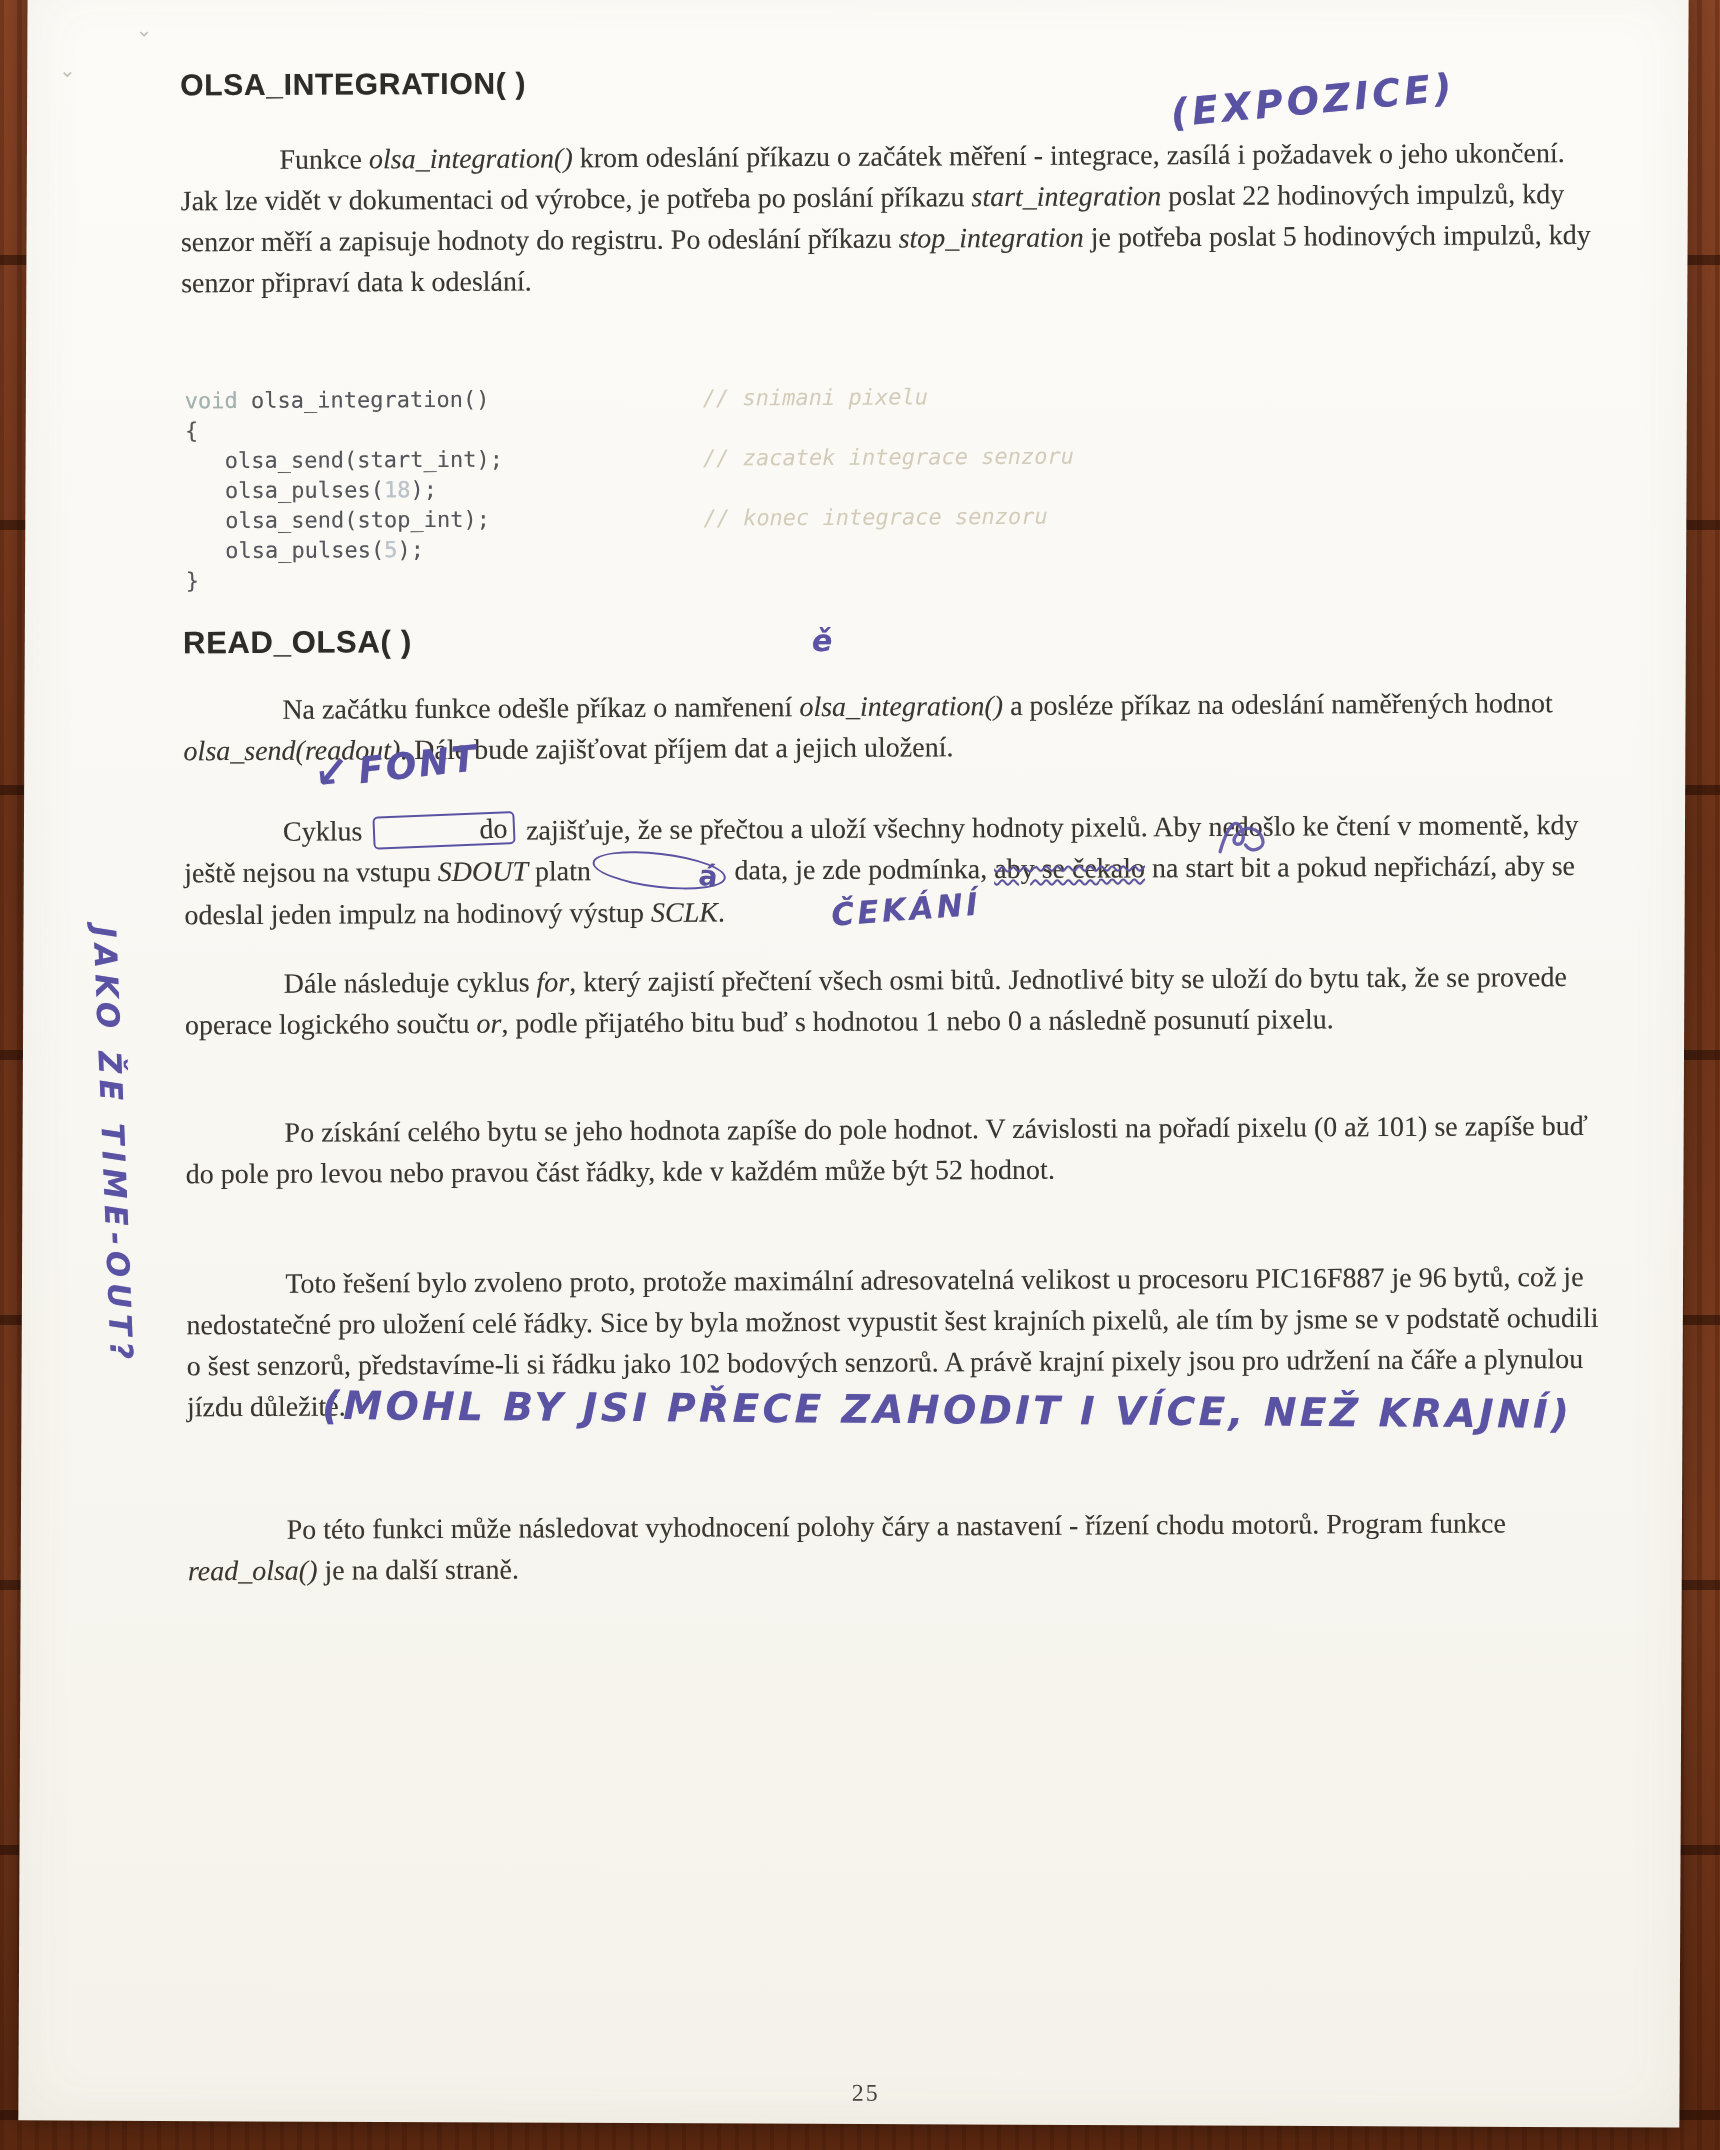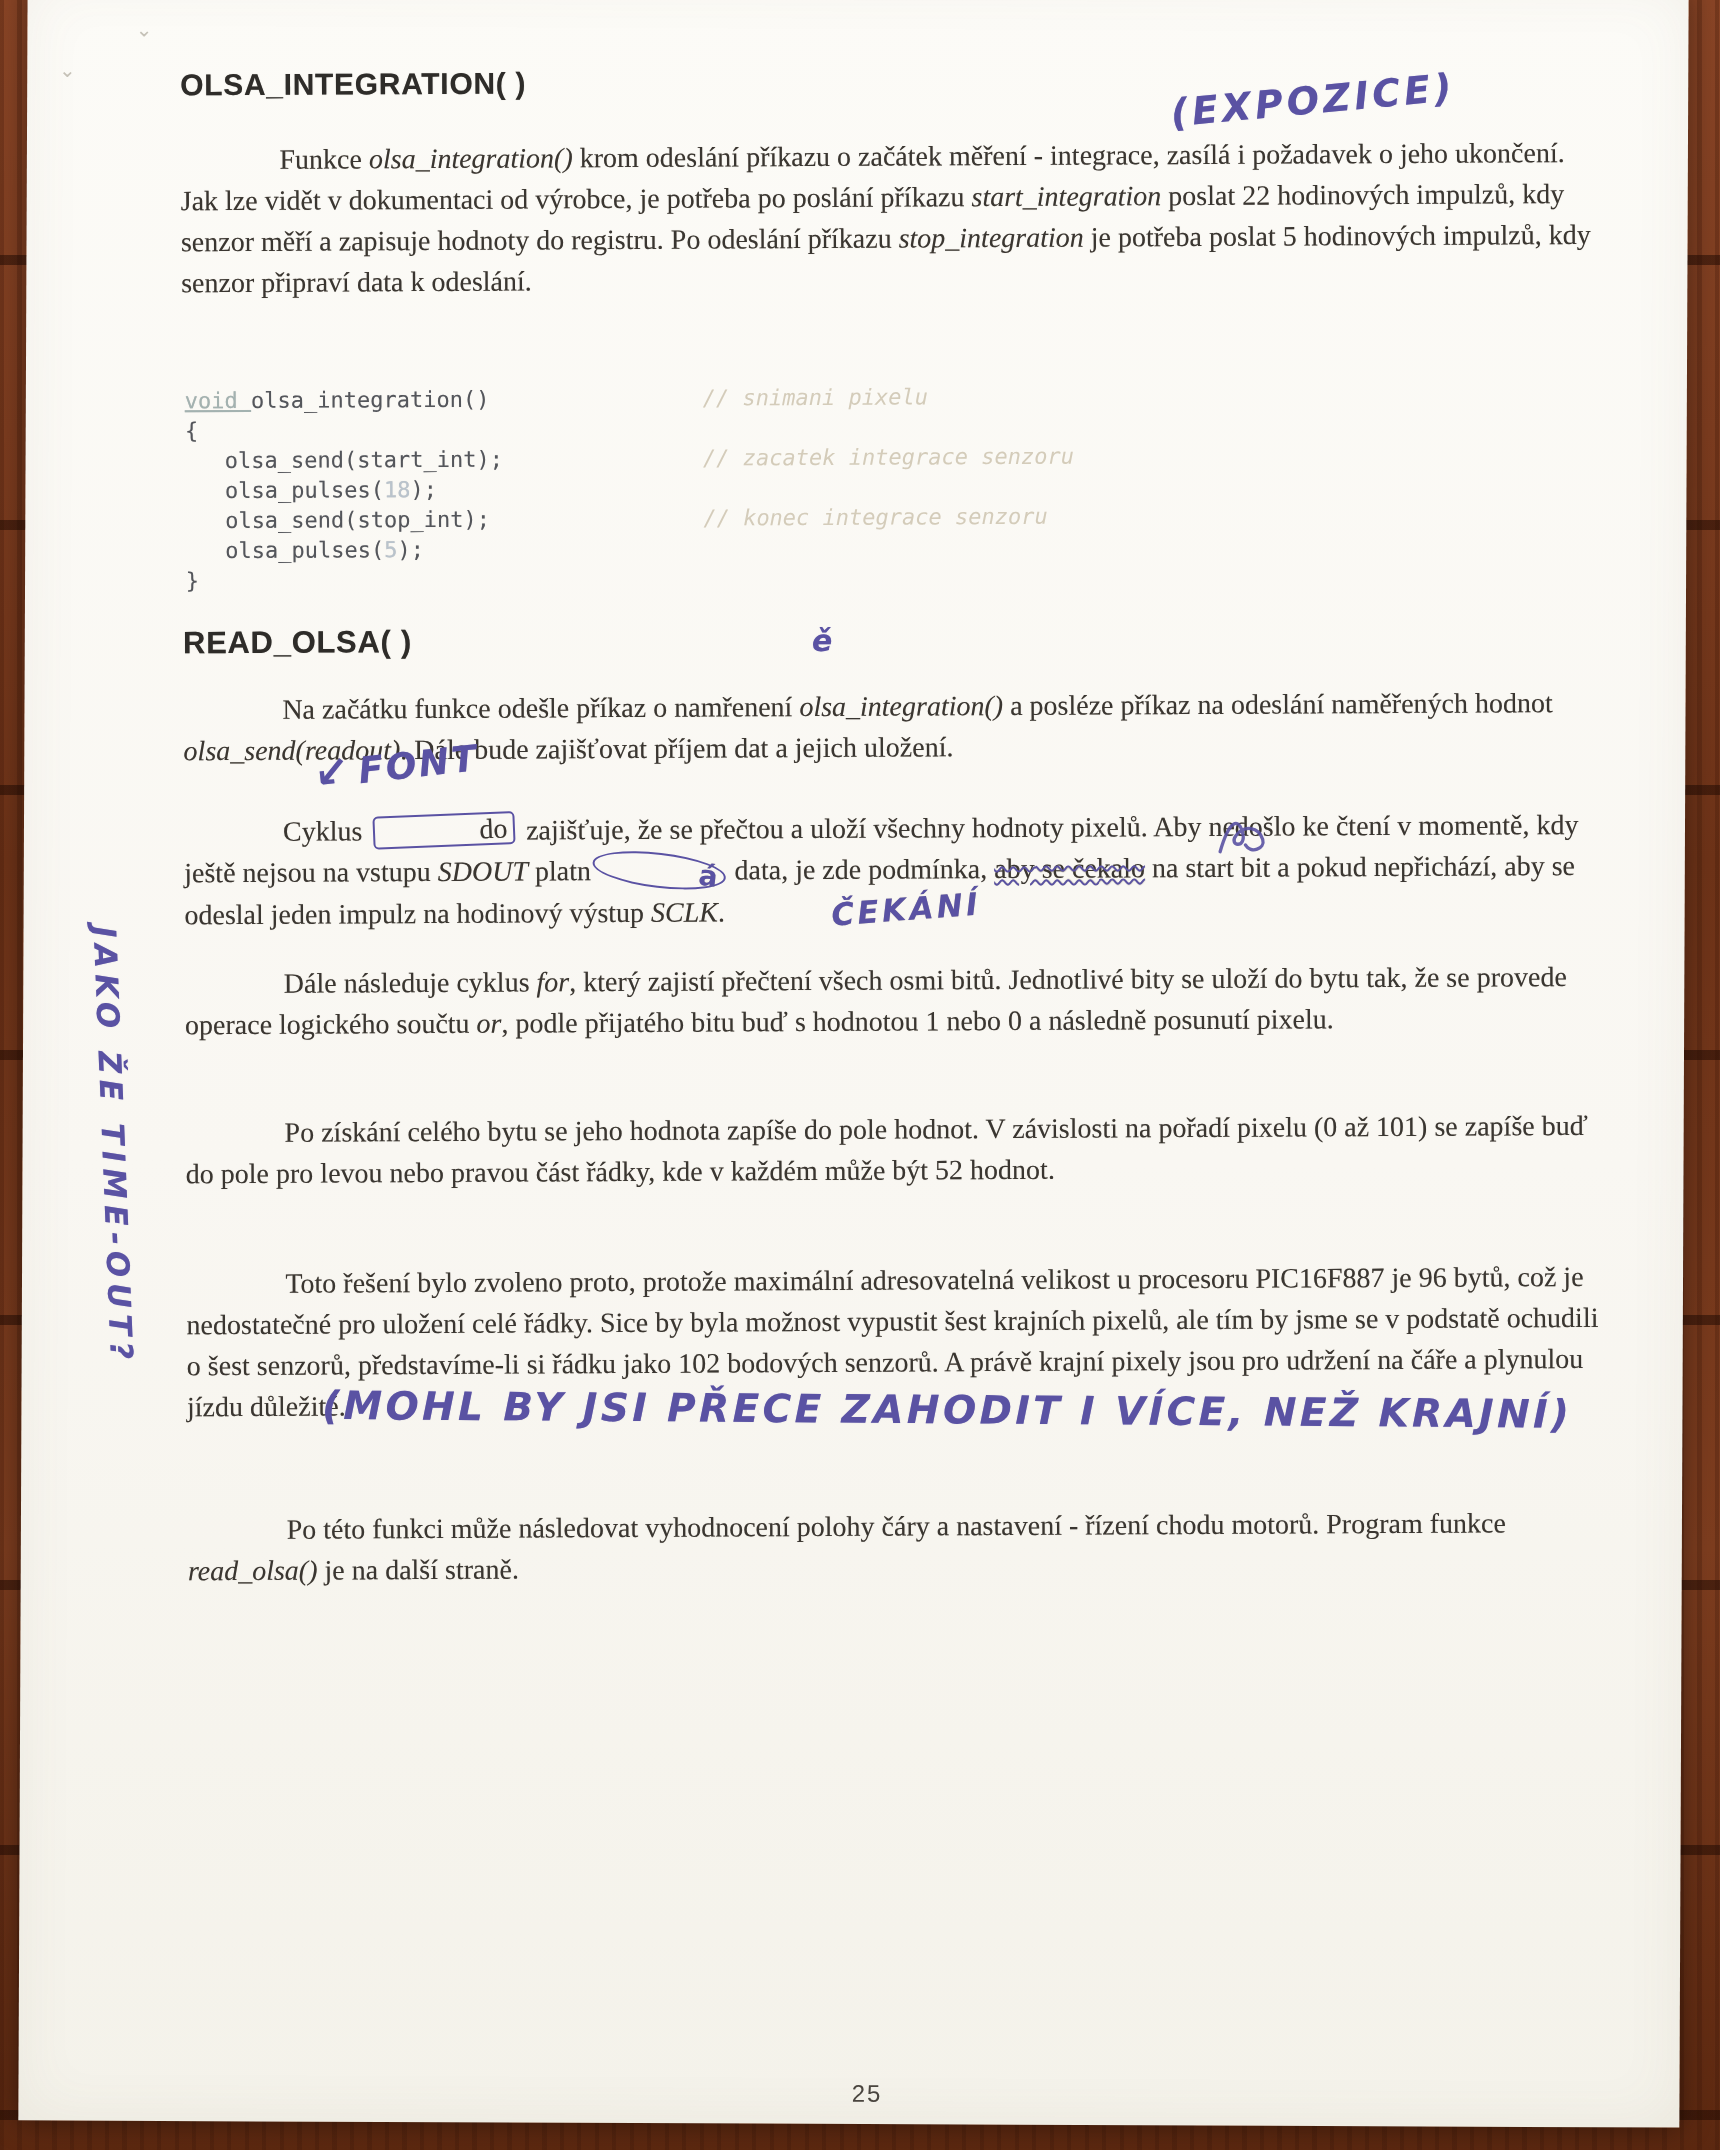--- a/index.html
+++ b/index.html
@@ -34,38 +34,38 @@
     font-size:28px;line-height:41px;color:#3a3631;
     text-indent:99px;text-align:left;
     text-shadow:0 0 0.7px rgba(95,85,72,.45);
   }
   .i{font-style:italic;}
   
   .code{left:179px;top:388px;position:absolute;font-family:"DejaVu Sans Mono", monospace;
         font-size:22px;line-height:30px;color:#54565b;text-shadow:0 0 0.7px rgba(120,120,125,.4);}
   .code-line{white-space:pre;}
   .codepart{display:inline-block;min-width:518px;white-space:pre;}
-  .kw{color:#a3b2b0;text-decoration:underline;}
+  .kw{color:#a3b2b0;}
   .num{color:#b9c3cc;}
   .cmt{color:#d4ccba;font-style:italic;text-shadow:none;}
   
   .hw{
     color:#5a52a3;font-family:"DejaVu Sans", sans-serif;font-style:italic;
     text-shadow:0 0 0.7px rgba(90,82,163,.5);
   }
   .expozice{left:1166px;top:86px;font-size:38px;letter-spacing:4px;transform:rotate(-5deg);font-weight:600;}
   .caron{left:805px;top:628px;font-size:30px;font-weight:700;}
   .font-note{left:306px;top:743px;font-size:36px;letter-spacing:2.7px;transform:rotate(-6deg);font-weight:600;}
   .font-note .arrow{font-size:42px;font-style:normal;margin-right:6.7px;}
   .mohl{left:311px;top:1393px;font-size:39px;letter-spacing:3.4px;white-space:nowrap;transform:rotate(.7deg);font-weight:600;}
   .margin-note{
     left:114px;top:927px;font-size:31px;letter-spacing:6px;white-space:nowrap;
     transform:rotate(88deg);transform-origin:top left;font-weight:600;
   }
-  .page-number{left:837px;top:2085px;font-size:24px;color:#4a453f;letter-spacing:2px;font-family:Liberation Sans, sans-serif;}
+  .page-number{left:837px;top:2085px;font-size:24px;color:#4a453f;letter-spacing:2px;font-family:Liberation Serif, serif;}
   .pencil{color:#c6c2b8;font-size:20px;font-family:"DejaVu Sans",sans-serif;}
   
   .boxed{
     display:inline-block;border:2.7px solid #5a52a3;border-radius:5.4px;
     padding:0 5.4px;margin:0 4px;line-height:1.05;transform:rotate(-2deg);
   }
   .fix{
     color:#5a52a3;font-family:"DejaVu Sans",sans-serif;font-style:normal;font-weight:600;
     display:inline-block;border:2px solid #5a52a3;border-radius:50%;
     padding:0.7px 6px;margin:0 1.3px;line-height:1.05;transform:rotate(7deg);

